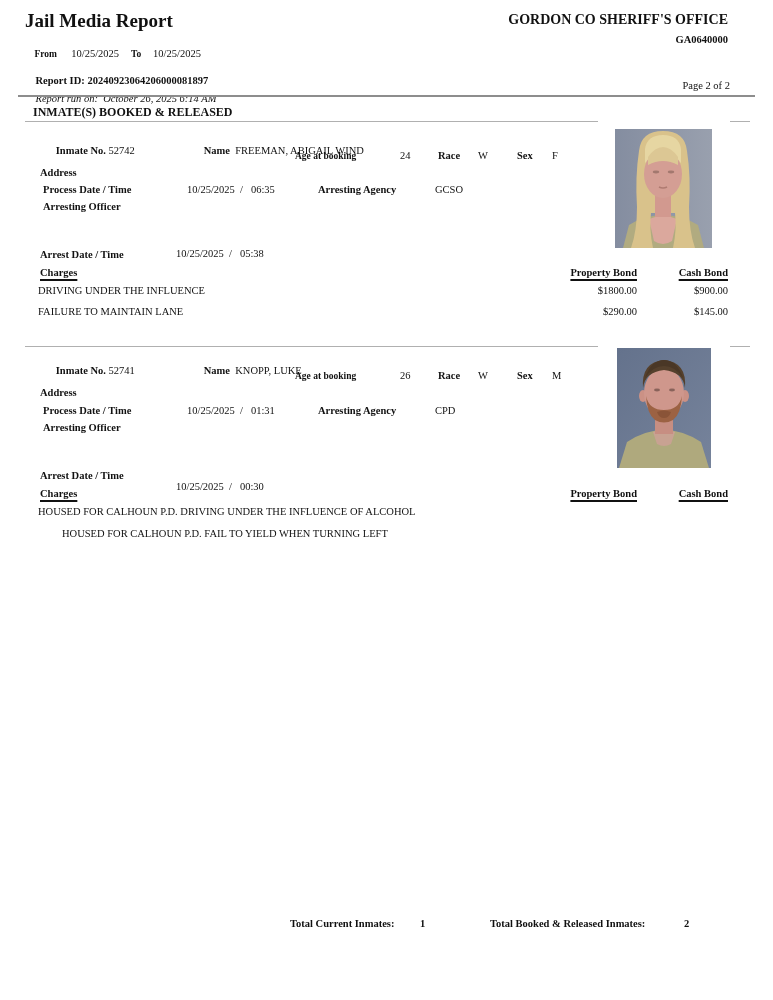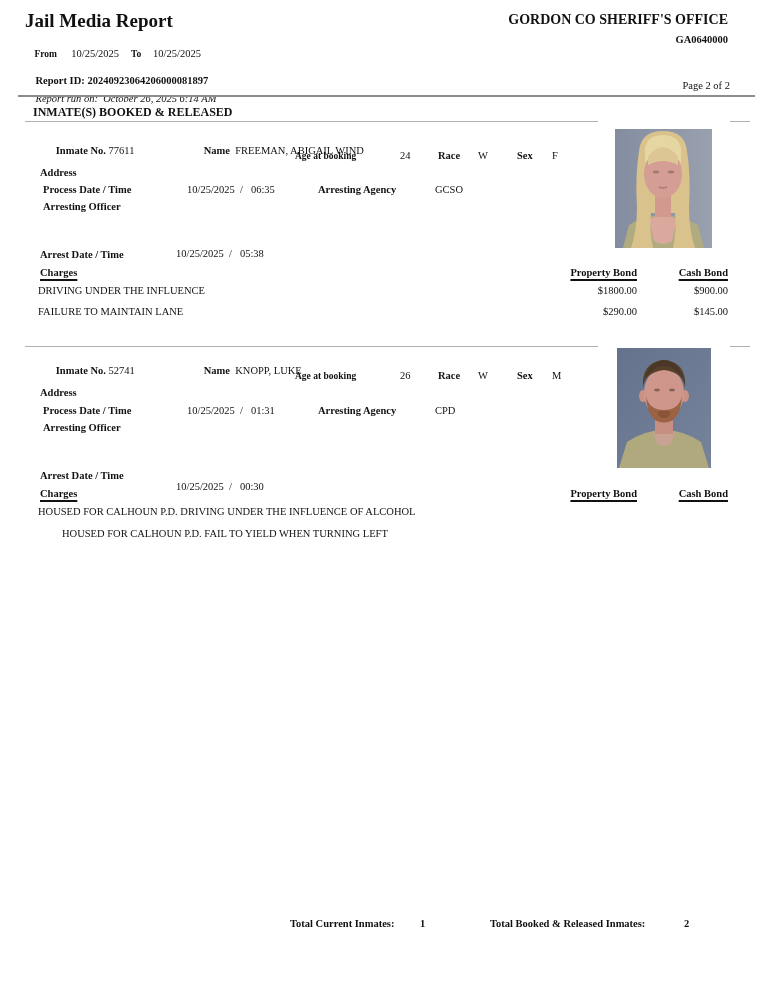--- a/index.html
+++ b/index.html
@@ -50,21 +50,21 @@
   </div>
   <div class="abs t105" style="right:43px;top:79px;">Page 2 of 2</div>
 
   <div class="hr1" style="top:95px;"></div>
 
   <div class="abs t115 b" style="left:33px;top:106px;">INMATE(S) BOOKED &amp; RELEASED</div>
   <div class="hr2" style="top:121px;"></div>
 
   <div>
     <div class="abs t105" style="left:40px;top:131px;">
-      <span class="b">Inmate No.</span><span> </span><span>77611</span>
+      <span class="b">Inmate No.</span><span> </span><span>52742</span>
     </div>
     <div class="abs t105" style="left:188px;top:131px;">
       <span class="b">Name</span><span>  </span><span>FREEMAN, ABIGAIL WIND</span>
     </div>
 
     <div class="abs t95 b" style="left:295px;top:150px;">Age at booking</div>
     <div class="abs t105" style="left:400px;top:149px;">24</div>
     <div class="abs t105 b" style="left:438px;top:149px;">Race</div>
     <div class="abs t105" style="left:478px;top:149px;">W</div>
     <div class="abs t105 b" style="left:517px;top:149px;">Sex</div>

